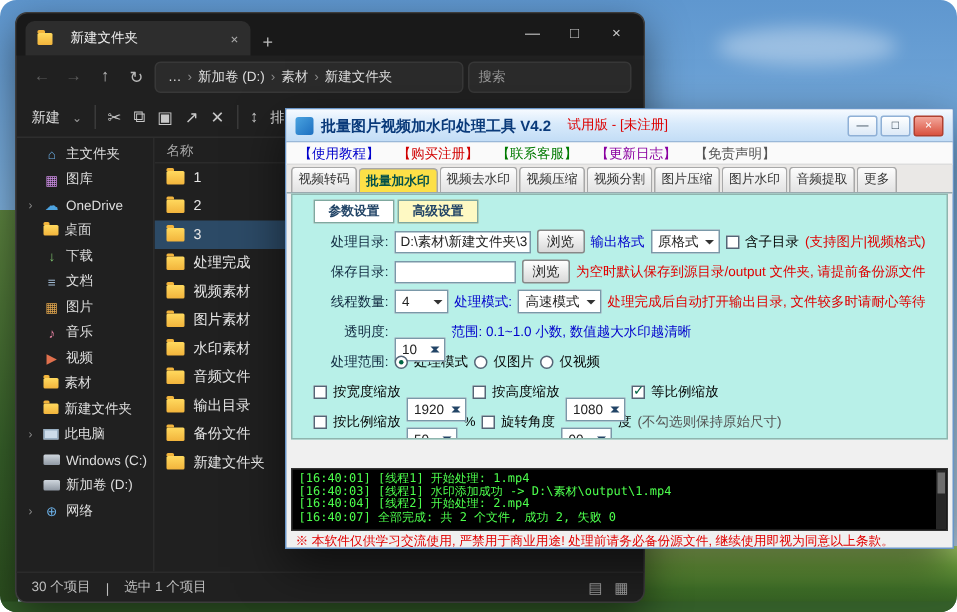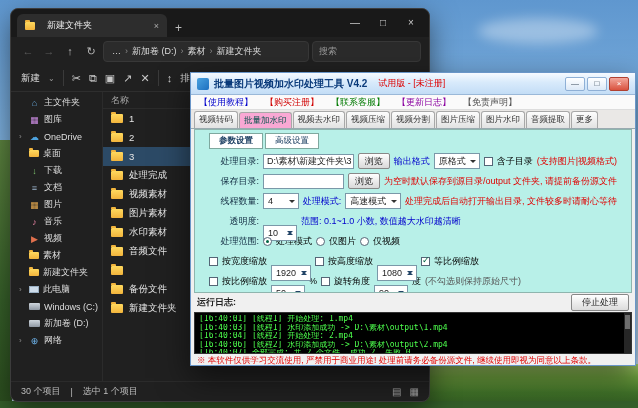--- a/index.html
+++ b/index.html
@@ -1,18 +1,18 @@
 <!DOCTYPE html>
 <html><head>
 <meta charset="utf-8">
 <style>
   * { margin:0; padding:0; box-sizing:border-box; }
   body { font-family:"Liberation Sans", sans-serif; }
   .desktop { position:relative; width:638px; height:408px; overflow:hidden;
-             background:linear-gradient(180deg,#5f97cf 0%,#84b6e2 40%,#aed0ec 75%,#c2dcf0 100%); }
+             background:linear-gradient(180deg,#5f97cf 0%,#84b6e2 40%,#aed0ec 75%,#c2dcf0 100%);border-radius:11px; }
   .cloud { position:absolute; right:40px; top:18px; width:120px; height:26px; border-radius:50%;
            background:rgba(255,255,255,.35); filter:blur(6px); }
   .grass-left { position:absolute; left:0; top:140px; bottom:0; width:12px;
                 background:linear-gradient(180deg,#5d8440,#37612a 60%,#2c4f1f); }
   .hedge { position:absolute; right:0; bottom:0; width:220px; height:44px;
            background:linear-gradient(180deg,#a8d16b 0%,#6fa23f 30%,#417329 65%,#2e5520 100%); }
   .ground { position:absolute; left:0; bottom:0; width:100%; height:7px; background:#35602a; }
 
   
   .explorer { position:absolute; left:10px; top:8px; width:420px; height:394px;
@@ -95,25 +95,25 @@
                 background:linear-gradient(#fff,#dce9f7); display:flex; align-items:center;
                 justify-content:center; font-size:8px; color:#345; }
   .t-ctl span.close { background:linear-gradient(#f3a79b,#d9523f); color:#fff; border-color:#b04030; }
   .t-links { height:15px; display:flex; align-items:center; gap:12px; padding:0 8px;
              background:#fafafa; border-bottom:1px solid #ddd; font-size:9px; }
   .t-tabs { height:19px; display:flex; align-items:flex-end; padding:0 3px; background:#eae8e6;
             border-bottom:1px solid #9aaab0; overflow:hidden; }
   .t-tab { padding:2px 4px; border:1px solid #a8a8a8; border-bottom:none; border-radius:3px 3px 0 0;
            background:linear-gradient(#fdfdfd,#e2e2e2); margin-right:1px; color:#333;
            font-size:8.5px; white-space:nowrap; }
-  .t-tab.active { background:#f9a8d4; color:#04514a; font-weight:normal; position:relative; top:1px; }
+  .t-tab.active { background:#fde047; color:#04514a; font-weight:bold; position:relative; top:1px; }
   .t-panel { position:absolute; left:3px; right:3px; top:56px; height:164px; background:#b8f0e8;
              border:1px solid #8fb5ae; padding:3px 14px; overflow:hidden; }
   .subtabs { display:flex; gap:2px; height:16px; align-items:flex-end; margin-bottom:2px; }
-  .subtab { padding:1px 9px; border:1px solid #7fa89f; background:#ffffff; color:#246; font-size:8.5px; }
+  .subtab { padding:1px 9px; border:1px solid #7fa89f; background:#fef9c3; color:#246; font-size:8.5px;font-weight:bold; }
   .subtab.active { background:#ffffff; font-weight:bold; }
   .frow { display:flex; align-items:center; gap:4px; height:20px; white-space:nowrap; }
   .flabel { min-width:50px; text-align:right; color:#102a40; }
   .ilabel { color:#0000cc; }
   .tinput { height:15px; background:#fff; border:1px solid #7a98a8; padding:0 3px; display:flex;
             align-items:center; color:#222; overflow:hidden; }
   .tbtn { height:16px; padding:0 6px; border:1px solid #888; border-radius:2px; color:#222;
           background:linear-gradient(#fefefe,#d9d9d9); display:flex; align-items:center; }
   .combo { height:16px; background:#fff; border:1px solid #7a98a8; display:flex; align-items:center;
            padding:0 13px 0 4px; position:relative; color:#222; }
@@ -358,20 +358,21 @@
 
             <div class="file-row">
               <span class="f-ico"></span>
               <span class="f-name">音频文件</span>
               <span class="f-date"></span>
               <span class="f-type"></span>
             </div>
 
             <div class="file-row">
               <span class="f-ico"></span>
+              <span class="f-name">输出目录</span>
               <span class="f-date"></span>
               <span class="f-type"></span>
             </div>
 
             <div class="file-row">
               <span class="f-ico"></span>
               <span class="f-name">备份文件</span>
               <span class="f-date"></span>
               <span class="f-type"></span>
             </div>
@@ -504,30 +505,25 @@
         <span class="cb"></span>
         <span>旋转角度</span>
         <span class="spin w34">
           <span>90</span>
         </span>
         <span>度</span>
         <span class="hint-gray">(不勾选则保持原始尺寸)</span>
       </div>
     </div>
 
-    <div class="log-row">
-      <span class="log-label">运行日志:</span>
-      <span class="stop-btn">停止处理</span>
-    </div>
     <div class="console">
       <span class="sb">
           <i></i>
         </span>
 
     <div class="log-line">[16:40:01] [线程1] 开始处理: 1.mp4</div>
         <div class="log-line">[16:40:03] [线程1] 水印添加成功 -&gt; D:\素材\output\1.mp4</div>
         <div class="log-line">[16:40:04] [线程2] 开始处理: 2.mp4</div>
-        <div class="log-line">[16:40:06] [线程2] 水印添加成功 -&gt; D:\素材\output\2.mp4</div>
         <div class="log-line">[16:40:07] 全部完成: 共 2 个文件, 成功 2, 失败 0</div>
       </div>
     <div class="disclaimer">※ 本软件仅供学习交流使用, 严禁用于商业用途! 处理前请务必备份源文件, 继续使用即视为同意以上条款。</div>
   </div>
 </div>
 
 </body></html>

